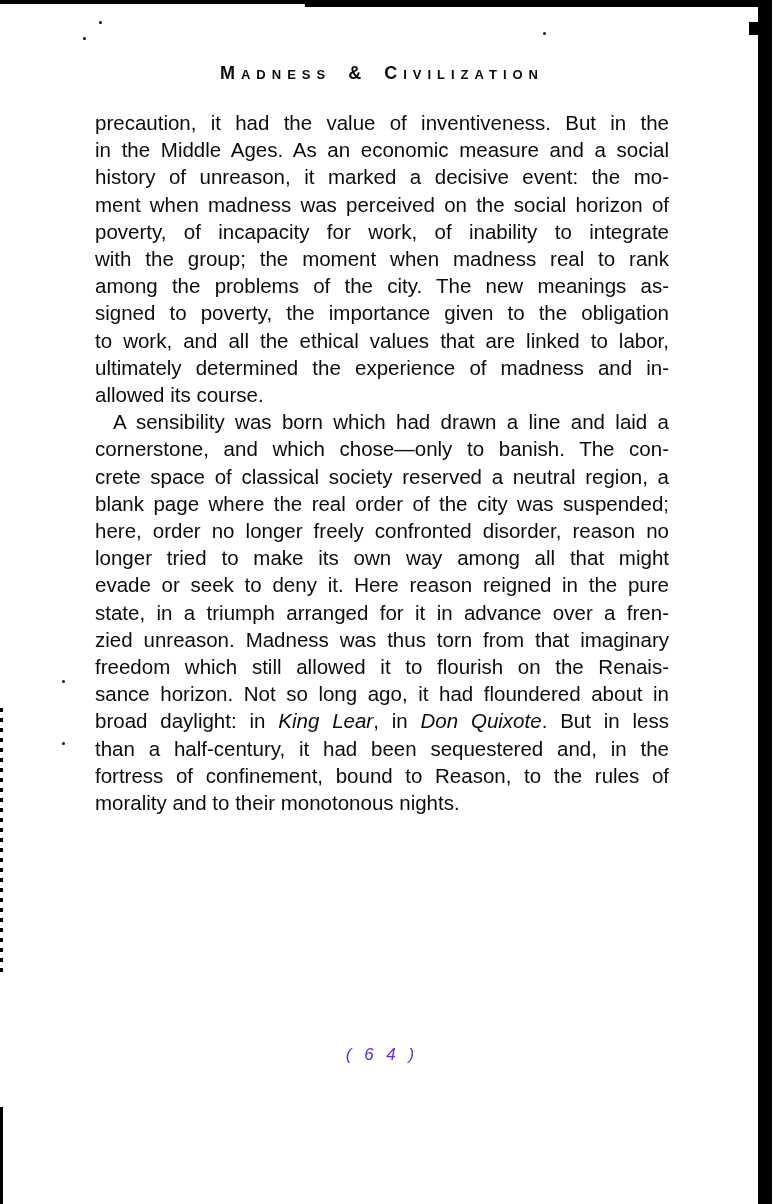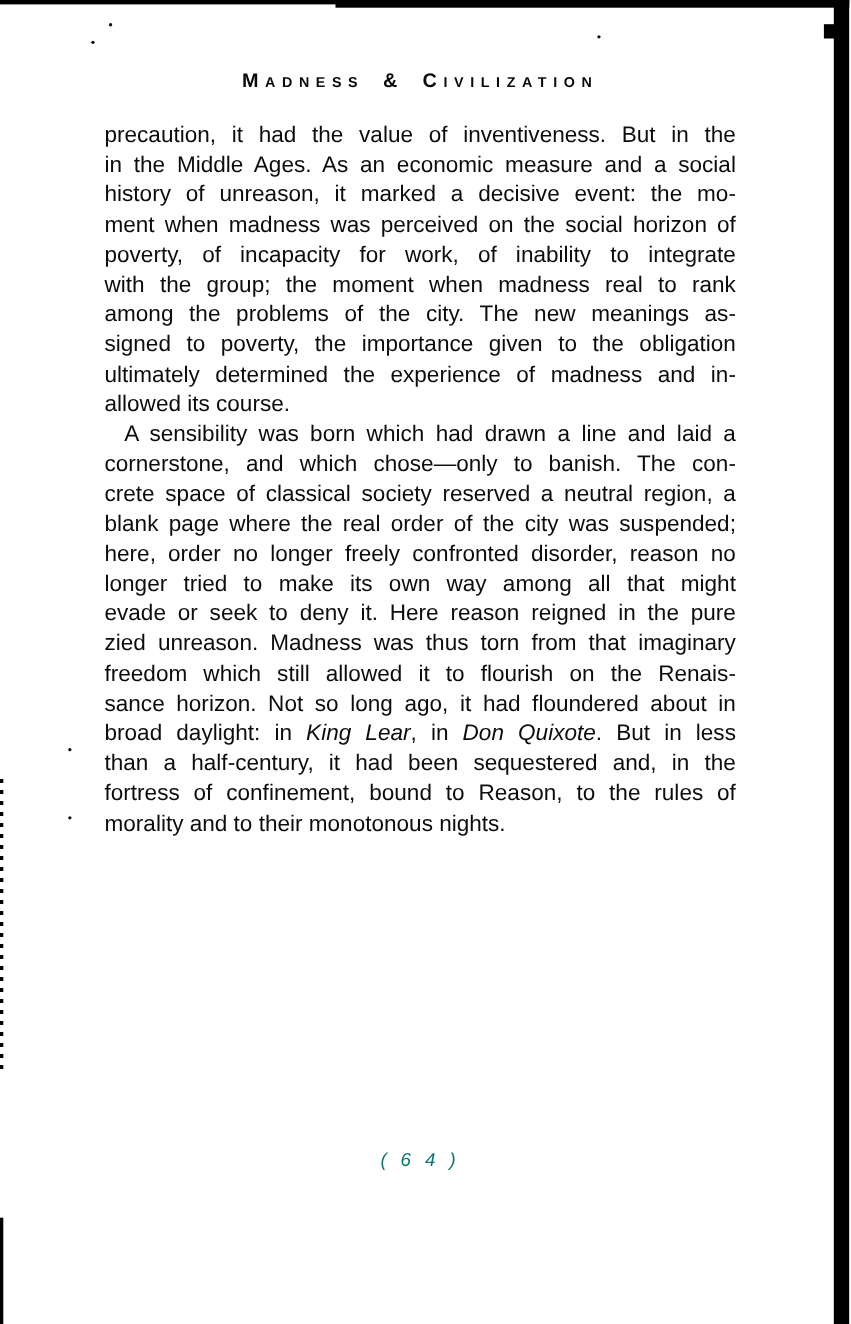--- a/index.html
+++ b/index.html
@@ -64,21 +64,21 @@
   .line i { font-style: italic; }
 
   
   .folio {
     position: absolute;
     left: 95px; top: 1045px; width: 574px;
     text-align: center;
     font-style: italic;
     font-size: 17px;
     letter-spacing: 4px;
-    color: #0f766e;
+    color: #6d28d9;
     white-space: nowrap;
   }
 </style>
 </head>
 <body>
 
 <div class="page">
 
   <div class="artifact top-bar-thin"></div>
   <div class="artifact top-bar-thick"></div>
@@ -97,31 +97,33 @@
   <main class="text-block" id="text-block">
       <div class="para">
         <div class="line">precaution, it had the value of inventiveness. But in the</div>
         <div class="line">in the Middle Ages. As an economic measure and a social</div>
         <div class="line">history of unreason, it marked a decisive event: the mo-</div>
         <div class="line">ment when madness was perceived on the social horizon of</div>
         <div class="line">poverty, of incapacity for work, of inability to integrate</div>
         <div class="line">with the group; the moment when madness real to rank</div>
         <div class="line">among the problems of the city. The new meanings as-</div>
         <div class="line">signed to poverty, the importance given to the obligation</div>
+        <div class="line">to work, and all the ethical values that are linked to labor,</div>
         <div class="line">ultimately determined the experience of madness and in-</div>
         <div class="line last">allowed its course.</div>
       </div>
       <div class="para">
         <div class="line indent">A sensibility was born which had drawn a line and laid a</div>
         <div class="line">cornerstone, and which chose—only to banish. The con-</div>
         <div class="line">crete space of classical society reserved a neutral region, a</div>
         <div class="line">blank page where the real order of the city was suspended;</div>
         <div class="line">here, order no longer freely confronted disorder, reason no</div>
         <div class="line">longer tried to make its own way among all that might</div>
         <div class="line">evade or seek to deny it. Here reason reigned in the pure</div>
+        <div class="line">state, in a triumph arranged for it in advance over a fren-</div>
         <div class="line">zied unreason. Madness was thus torn from that imaginary</div>
         <div class="line">freedom which still allowed it to flourish on the Renais-</div>
         <div class="line">sance horizon. Not so long ago, it had floundered about in</div>
         <div class="line">broad daylight: in <i>King Lear</i>, in <i>Don Quixote</i>. But in less</div>
         <div class="line">than a half-century, it had been sequestered and, in the</div>
         <div class="line">fortress of confinement, bound to Reason, to the rules of</div>
         <div class="line last">morality and to their monotonous nights.</div>
       </div>
     </main>
 

